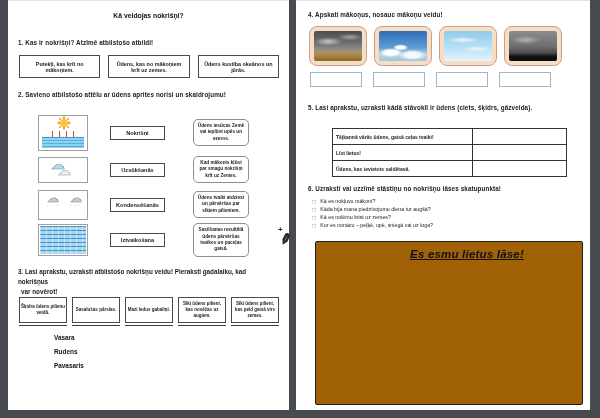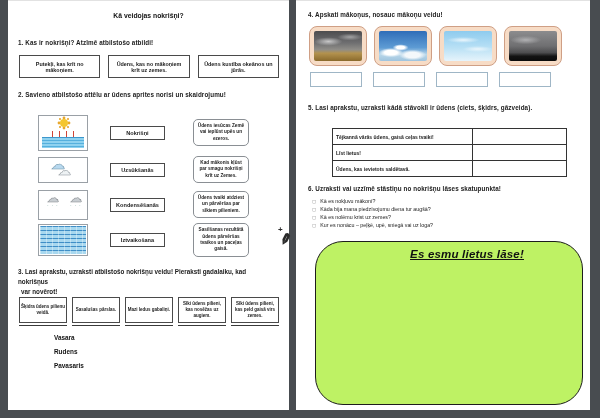--- a/index.html
+++ b/index.html
@@ -77,21 +77,21 @@
   .cloud-answer{width:50px;height:13px;border:1px solid #9fb6c6;background:#fff;}
 
   .q5-table{position:absolute;left:36px;top:127px;width:235px;border-collapse:collapse;}
   .q5-table td{border:1px solid #333;font-size:5px;font-weight:bold;color:#222;height:13px;padding:1px 3px;}
   .q5-desc{width:60%;} .q5-ans{width:40%;}
 
   .q6-prompts{position:absolute;left:16px;top:196px;}
   .q6-line{display:flex;align-items:center;gap:4px;height:8px;font-size:5.3px;color:#222;}
   .chk{font-size:4.5px;color:#777;line-height:5px;}
 
-  .big-box{position:absolute;left:19px;top:240px;width:268px;height:164px;border:1.5px solid #1d1d1d;border-radius:28px;background:#bef264;box-sizing:border-box;padding-left:36px;}
+  .big-box{position:absolute;left:19px;top:240px;width:268px;height:164px;border:1.5px solid #1d1d1d;border-radius:2px;background:#a16207;box-sizing:border-box;padding-left:36px;}
   .big-box-title{margin-top:6px;text-align:center;font-size:11.5px;font-weight:bold;font-style:italic;text-decoration:underline;color:#111;letter-spacing:.2px;}
 
   
   .cursor{position:absolute;left:276px;top:227px;width:26px;height:30px;z-index:5;}
   .cursor .plus{position:absolute;left:2px;top:-2px;font-size:8px;font-weight:bold;color:#2b2b2b;}
   .cursor .pen{position:absolute;left:4px;top:4px;font-size:14px;color:#fff;-webkit-text-stroke:.8px #2b2b2b;transform:rotate(-18deg) scaleX(-1);}
 </style>
 </head>
 <body>
 

